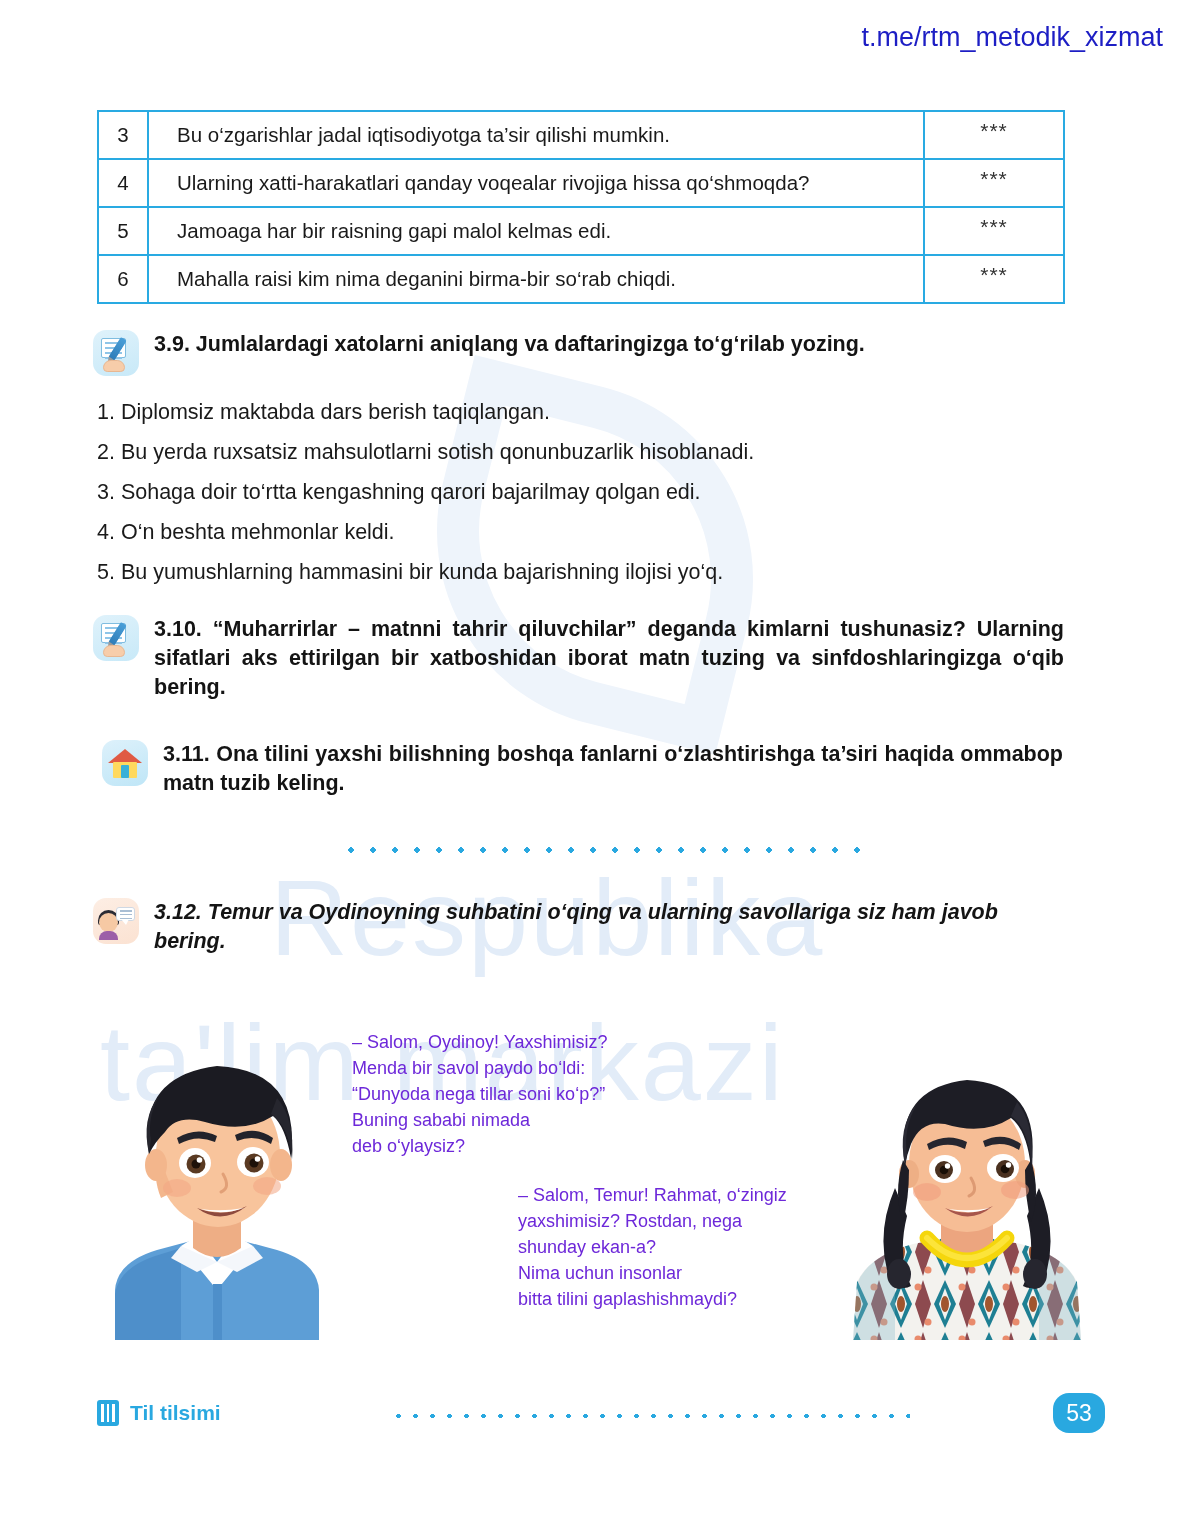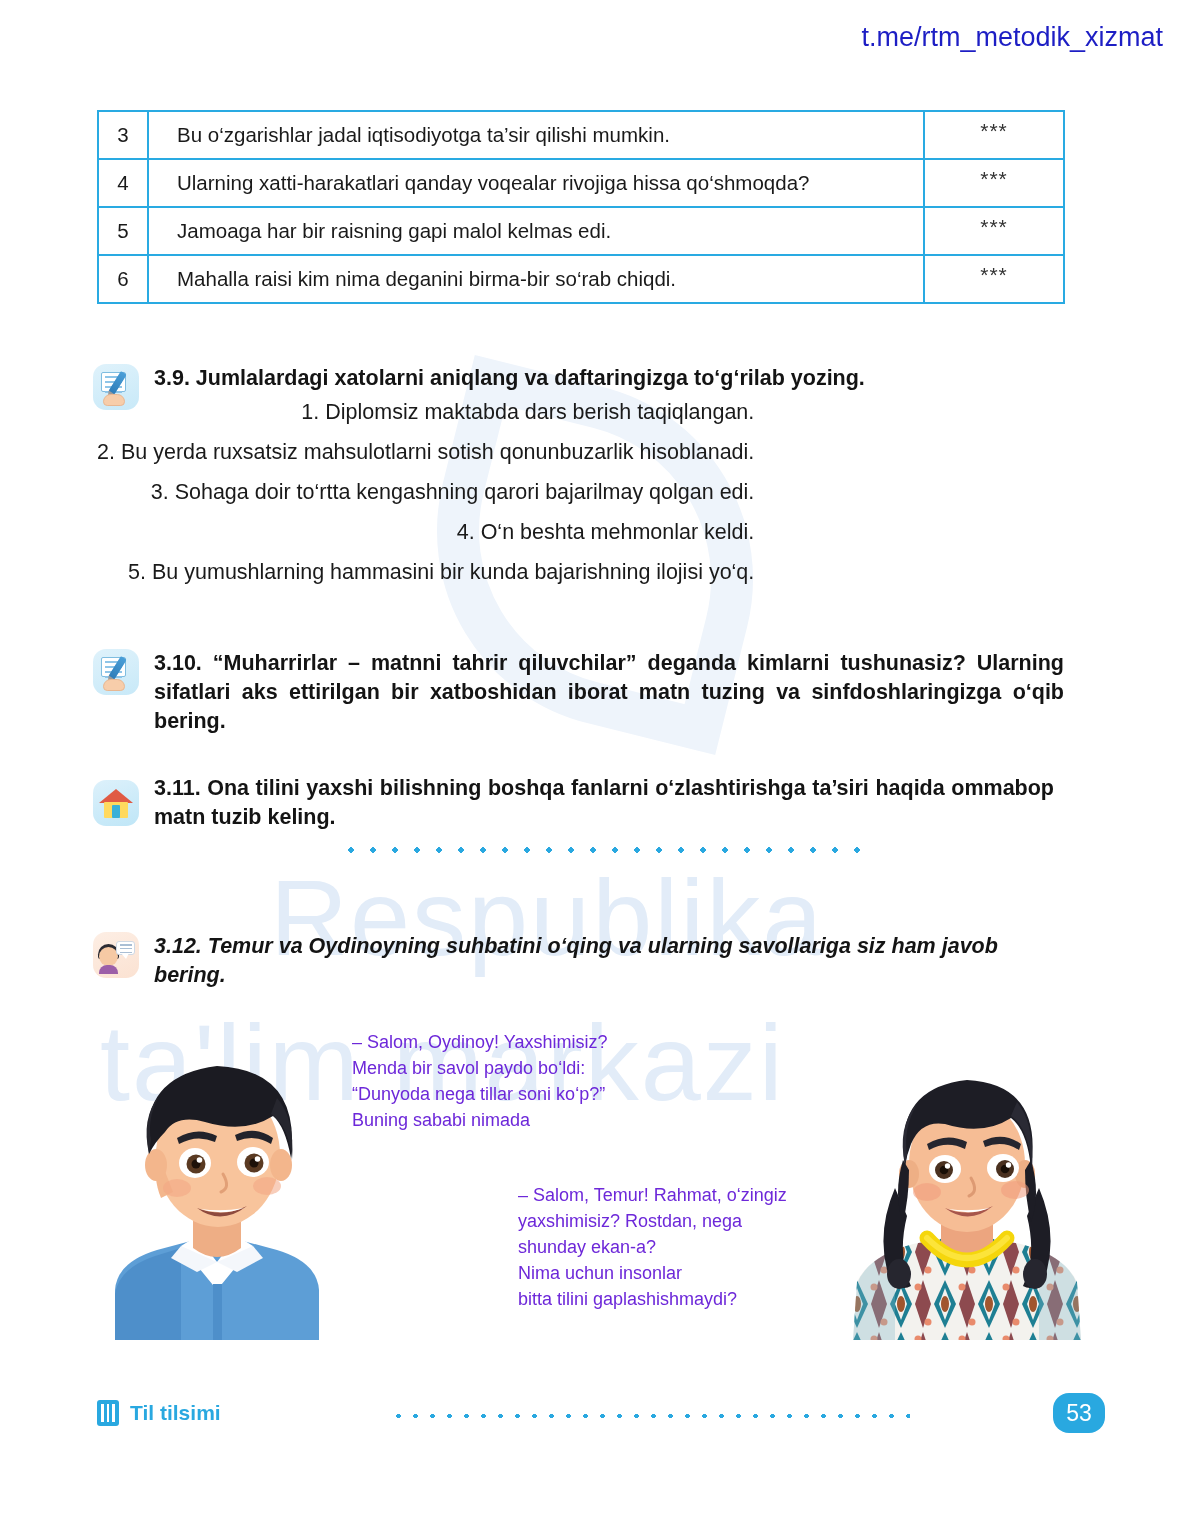--- a/index.html
+++ b/index.html
@@ -73,21 +73,21 @@
     width: 140px;
     text-align: center;
     vertical-align: top;
     padding-top: 7px;
     font-size: 21px;
     letter-spacing: 1px;
     color: #333;
   }
 
   
-  .exercise { position: absolute; display: flex; margin-top: 34px; }
+  .exercise { position: absolute; display: flex; }
 
   .ex-icon {
     width: 46px; height: 46px;
     border-radius: 13px;
     flex: 0 0 46px;
     position: relative;
     overflow: hidden;
   }
   .ex-icon.pencil { background: linear-gradient(160deg,#dff2fb 0%,#c8e9f8 100%); }
   .ex-icon.house  { background: linear-gradient(160deg,#ddf1fb 0%,#bfe6f7 100%); }
@@ -187,21 +187,21 @@
 
   .ex-title {
     font-weight: bold;
     font-size: 21.5px;
     color: #141414;
     line-height: 1.35;
   }
   .ex-title.justify { text-align: justify; text-justify: inter-word; }
 
   
-  .numlist { position: absolute; left: 97px; top: 400px; text-align: right; }
+  .numlist { position: absolute; left: 97px; top: 400px; }
   .numlist li {
     list-style: none;
     font-size: 21.5px;
     color: #1a1a1a;
     margin-bottom: 15px;
   }
 
   
   .dots-divider {
     position: absolute;
@@ -327,21 +327,21 @@
           <i></i>
         </div>
       <div class="ic-pen"></div>
       <div class="ic-hand"></div>
     </div>
     <div class="ex-body" style="width:910px;">
       <div class="ex-title justify">3.10. “Muharrirlar – matnni tahrir qiluvchilar” deganda kimlarni tushunasiz? Ularning sifatlari aks ettirilgan bir xatboshidan iborat matn tuzing va sinfdoshlaringizga o‘qib bering.</div>
     </div>
   </div>
 
-  <div class="exercise" style="left:93px; top:740px; width:985px;align-items:center;">
+  <div class="exercise" style="left:102px; top:740px; width:985px;">
     <div class="ex-icon house">
       <div class="ic-chim"></div>
       <div class="ic-roof"></div>
       <div class="ic-walls"></div>
       <div class="ic-door"></div>
     </div>
     <div class="ex-body" style="width:900px;">
       <div class="ex-title justify">3.11. Ona tilini yaxshi bilishning boshqa fanlarni o‘zlashtirishga ta’siri haqida ommabop matn tuzib keling.</div>
     </div>
   </div>
@@ -472,20 +472,21 @@
       <ellipse cx="92" cy="122" rx="14" ry="9" fill="#f09a7c" opacity="0.55"></ellipse>
       <ellipse cx="180" cy="120" rx="14" ry="9" fill="#f09a7c" opacity="0.55"></ellipse>
     </svg>
   </div>
 
   <div class="speech speech-1">
     <div>– Salom, Oydinoy! Yaxshimisiz?</div>
     <div>Menda bir savol paydo bo‘ldi:</div>
     <div>“Dunyoda nega tillar soni ko‘p?”</div>
     <div>Buning sababi nimada</div>
+    <div>deb o‘ylaysiz?</div>
   </div>
 
   <div class="speech speech-2">
     <div>– Salom, Temur! Rahmat, o‘zingiz</div>
     <div>yaxshimisiz? Rostdan, nega</div>
     <div>shunday ekan-a?</div>
     <div>Nima uchun insonlar</div>
     <div>bitta tilini gaplashishmaydi?</div>
   </div>
 

